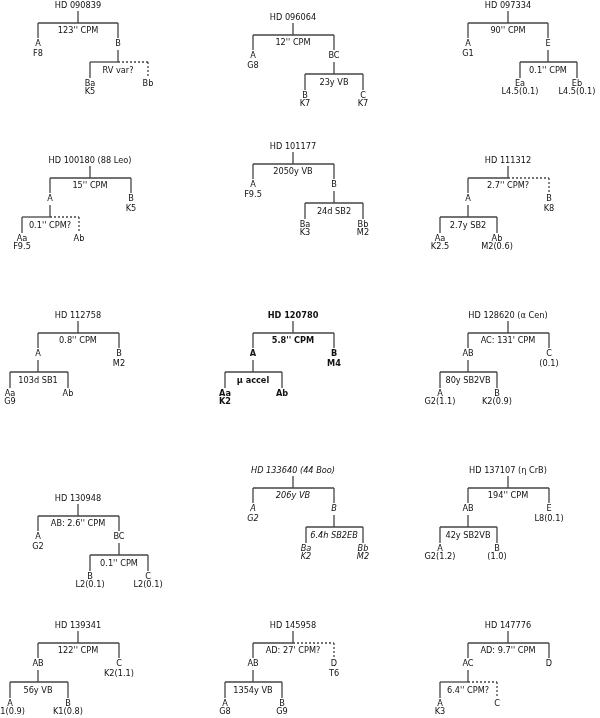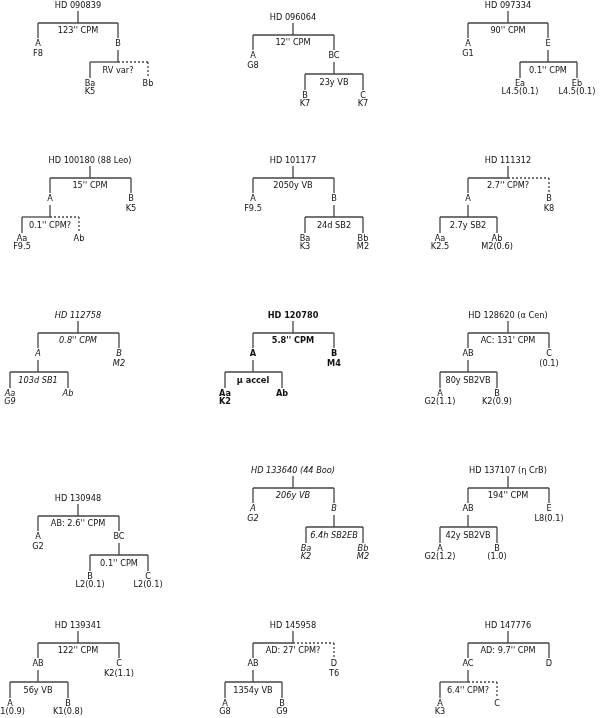--- a/index.html
+++ b/index.html
@@ -99,21 +99,21 @@
     <line class="dash" x1="38" y1="62" x2="67" y2="62"></line>
     <line x1="10" y1="62" x2="10" y2="78"></line>
     <line class="dash" x1="67" y1="62" x2="67" y2="78"></line>
     <text x="38" y="73" text-anchor="middle">0.1'' CPM?</text>
     <text x="10" y="86" text-anchor="middle">Aa</text>
     <text x="10" y="94" text-anchor="middle">F9.5</text>
     <text x="67" y="86" text-anchor="middle">Ab</text>
   </svg>
 </div>
 
-<div class="panel" style="left:200px;top:155px;">
+<div class="panel" style="left:200px;top:141px;">
   <svg width="200" height="155">
     <text x="93" y="8" text-anchor="middle">HD 101177</text>
     <line x1="93" y1="11" x2="93" y2="23"></line>
     <line x1="53" y1="23" x2="134" y2="23"></line>
     <line x1="53" y1="23" x2="53" y2="38"></line>
     <line x1="134" y1="23" x2="134" y2="38"></line>
     <text x="93" y="33" text-anchor="middle">2050y VB</text>
     <text x="53" y="46" text-anchor="middle">A</text>
     <text x="53" y="56" text-anchor="middle">F9.5</text>
     <text x="134" y="46" text-anchor="middle">B</text>
@@ -146,21 +146,21 @@
     <line x1="40" y1="62" x2="40" y2="78"></line>
     <line x1="97" y1="62" x2="97" y2="78"></line>
     <text x="68" y="73" text-anchor="middle">2.7y SB2</text>
     <text x="40" y="86" text-anchor="middle">Aa</text>
     <text x="40" y="94" text-anchor="middle">K2.5</text>
     <text x="97" y="86" text-anchor="middle">Ab</text>
     <text x="97" y="94" text-anchor="middle">M2(0.6)</text>
   </svg>
 </div>
 
-<div class="panel" style="left:0;top:310px;font-style:italic;">
+<div class="panel" style="left:0;top:310px;">
   <svg width="200" height="155">
     <text x="78" y="8" text-anchor="middle">HD 112758</text>
     <line x1="78" y1="11" x2="78" y2="23"></line>
     <line x1="38" y1="23" x2="119" y2="23"></line>
     <line x1="38" y1="23" x2="38" y2="38"></line>
     <line x1="119" y1="23" x2="119" y2="38"></line>
     <text x="78" y="33" text-anchor="middle">0.8'' CPM</text>
     <text x="38" y="46" text-anchor="middle">A</text>
     <text x="119" y="46" text-anchor="middle">B</text>
     <text x="119" y="56" text-anchor="middle">M2</text>

